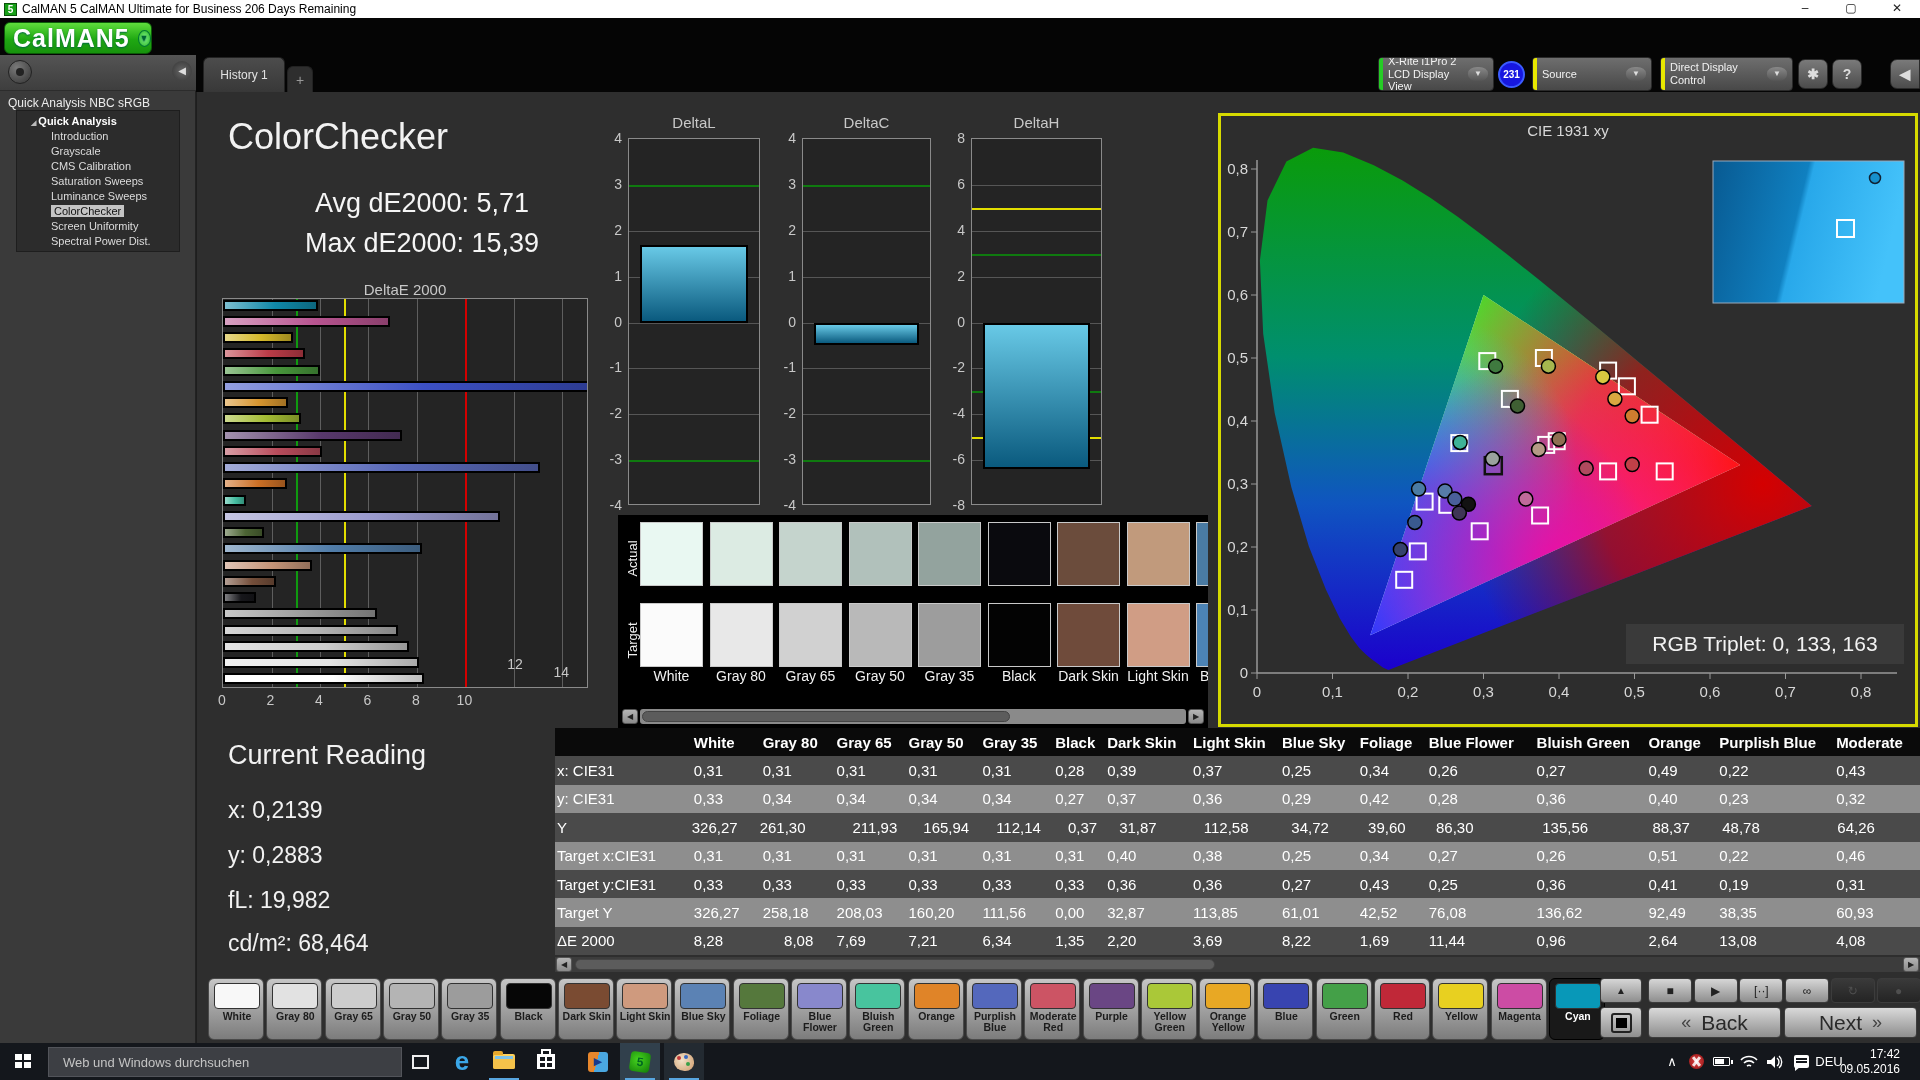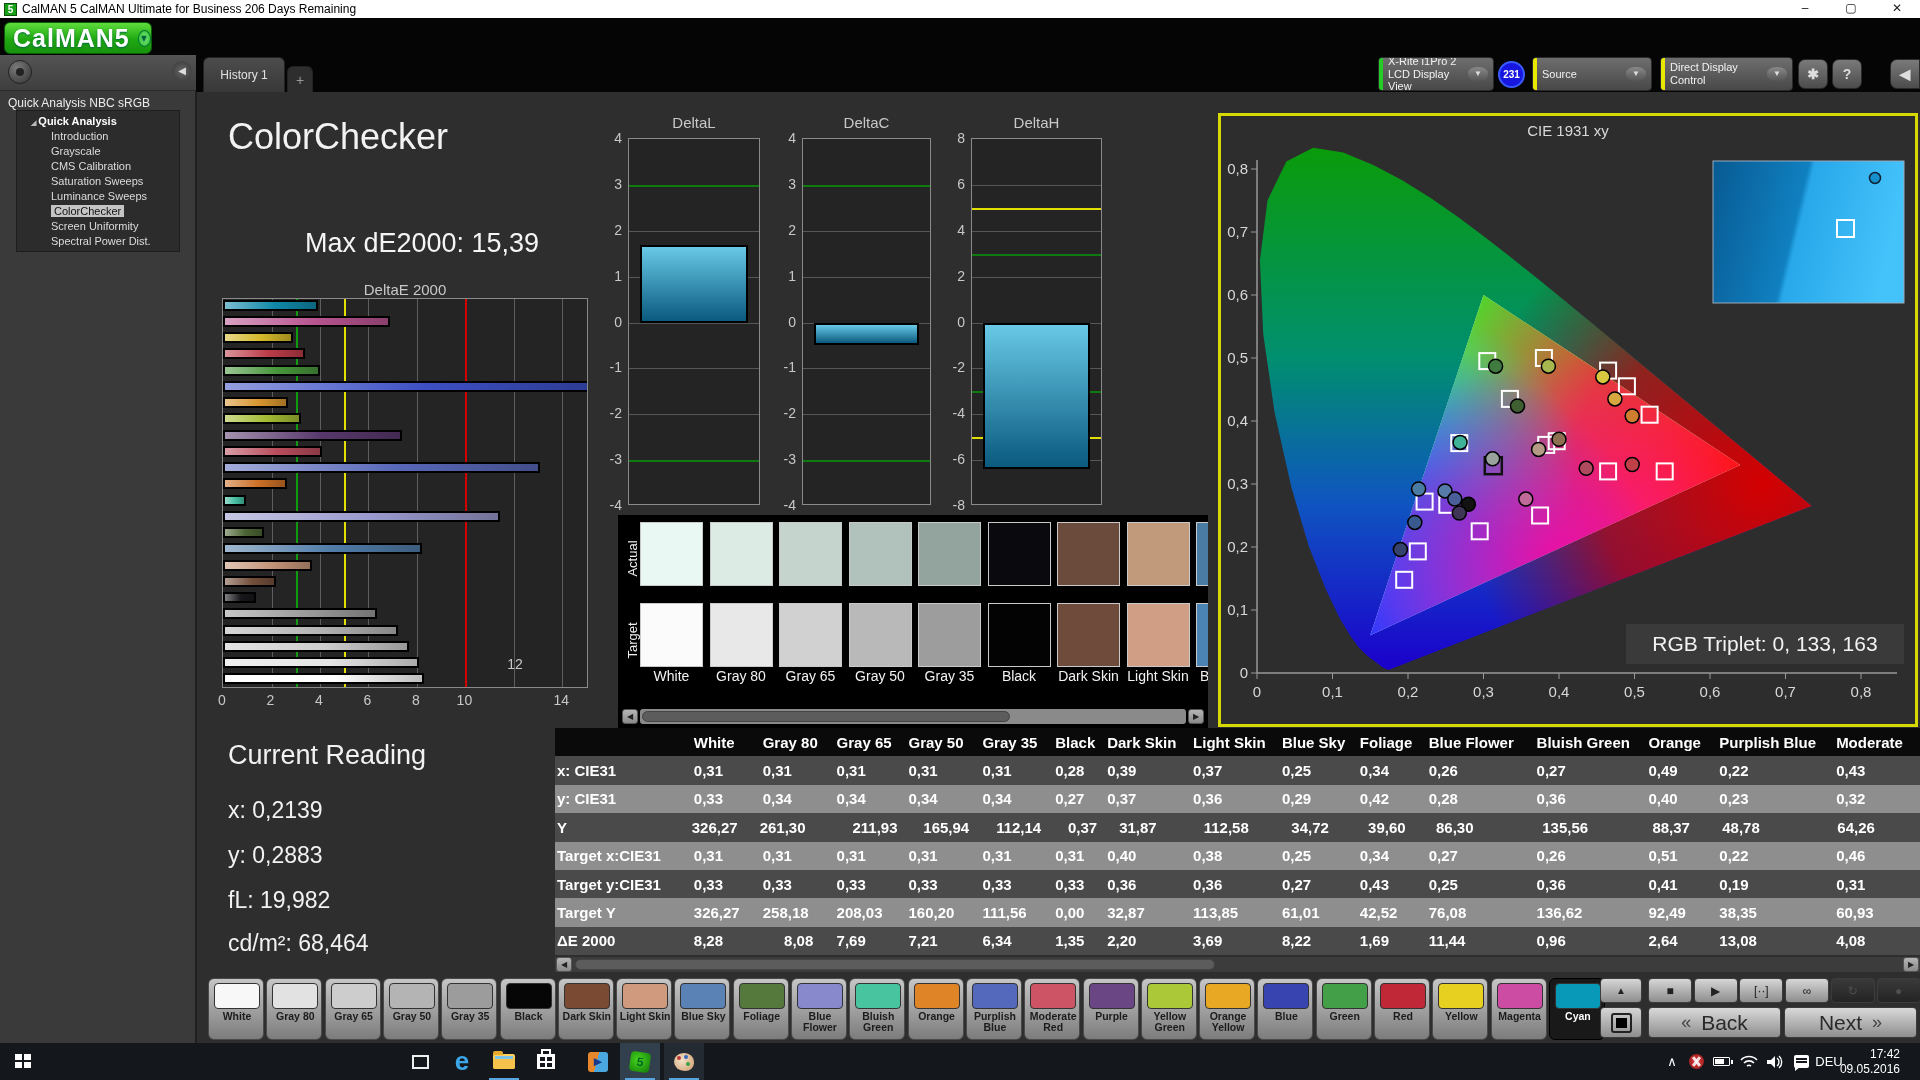--- a/index.html
+++ b/index.html
@@ -75,21 +75,21 @@
   .rowlab { position:absolute; color:#f0f0f0; font-size:13px; transform:rotate(-90deg); transform-origin:center; width:64px; text-align:center; }
   .sw { position:absolute; width:63px; height:64px; border:1px solid #c9c9c9; }
   .swlab { position:absolute; width:63px; text-align:center; color:#f2f2f2; font-size:14px; top:153px; }
   .hscroll { position:absolute; height:15px; background:#8a8a8a; border-radius:3px; }
   .hthumb { position:absolute; height:11px; top:2px; background:#5c5c5c; border-radius:6px; border:1px solid #444; }
   .harrow { position:absolute; width:16px; height:15px; background:linear-gradient(#b5b5b5,#8a8a8a); border:1px solid #555;
     color:#222; font-size:8px; text-align:center; line-height:14px; border-radius:3px; }
 
   
   .tbl { left:555px; top:728px; width:1365px; }
-  .trow { display:flex; height:28.4px; align-items:center; color:#fff; font-size:15px;font-weight:bold; }
+  .trow { display:flex; height:28.4px; align-items:center; color:#fff; font-size:15px; }
   .trow .cell { overflow:hidden; white-space:nowrap; padding-left:2px; }
   .thead { background:#0a0a0a; font-weight:bold; }
   .tscroll-track { left:555px; top:957px; width:1365px; height:15px; background:#3c3c3c; }
 
   
   .pbtn { position:absolute; top:978px; width:56px; height:62px; border-radius:6px;
     background:linear-gradient(#c6c6c6,#7c7c7c); border:1px solid #4a4a4a; }
   .pbtn .chip { position:absolute; left:5px; top:4px; width:46px; height:26px; border-radius:4px; border:1px solid #333; }
   .pbtn .plab { position:absolute; left:1px; top:32px; width:54px; text-align:center; font-size:10.5px; line-height:1.05;
     color:#1c1c1c; font-weight:bold; }
@@ -193,20 +193,21 @@
       <div class="tree-item">CMS Calibration</div>
       <div class="tree-item">Saturation Sweeps</div>
       <div class="tree-item">Luminance Sweeps</div>
       <div class="tree-item"><span class="sel">ColorChecker</span></div>
       <div class="tree-item">Screen Uniformity</div>
       <div class="tree-item">Spectral Power Dist.</div>
     </div>
 
   <div class="abs main-bg"></div>
   <div class="abs page-title">ColorChecker</div>
+  <div class="abs avgmax" style="top:188px;">Avg dE2000: 5,71</div>
   <div class="abs avgmax" style="top:228px;">Max dE2000: 15,39</div>
 
   <div id="deltaE-wrap">
       <div class="abs chart-title" style="left: 222px; top: 281px; width: 366px;">DeltaE 2000</div>
       <div class="abs plot" style="left: 222px; top: 298px; width: 366px; height: 390px;">
         <div class="gridv" style="left: 48.5px;"></div>
         <div class="gridv" style="left: 97px;"></div>
         <div class="gridv" style="left: 145.4px;"></div>
         <div class="gridv" style="left: 193.9px;"></div>
         <div class="gridv" style="left: 242.4px;"></div>
@@ -240,21 +241,21 @@
         <div class="debar" title="Gray 80" style="left: 0px; top: 358.1px; width: 195.8px; height: 11px; background: linear-gradient(to right, rgb(240, 240, 240), rgb(228, 228, 228) 55%, rgb(171, 171, 171));"></div>
         <div class="debar" title="White" style="left: 0px; top: 374.4px; width: 200.7px; height: 11px; background: linear-gradient(to right, rgb(255, 255, 255), rgb(255, 255, 255) 55%, rgb(191, 191, 191));"></div>
       </div>
       <div class="abs ticklab" style="left: 212px; top: 692px; width: 20px; text-align: center;">0</div>
       <div class="abs ticklab" style="left: 260.5px; top: 692px; width: 20px; text-align: center;">2</div>
       <div class="abs ticklab" style="left: 309px; top: 692px; width: 20px; text-align: center;">4</div>
       <div class="abs ticklab" style="left: 357.4px; top: 692px; width: 20px; text-align: center;">6</div>
       <div class="abs ticklab" style="left: 405.9px; top: 692px; width: 20px; text-align: center;">8</div>
       <div class="abs ticklab" style="left: 454.4px; top: 692px; width: 20px; text-align: center;">10</div>
       <div class="abs ticklab" style="left: 502.9px; top: 656px; width: 20px; text-align: right;">12</div>
-      <div class="abs ticklab" style="left: 551.3px; top: 692px; width: 20px; text-align: center;">14</div>
+      <div class="abs ticklab" style="left: 551.3px; top: 664px; width: 20px; text-align: center;">14</div>
     </div>
   <div id="singles-wrap">
       <div class="abs chart-title" style="left: 628px; top: 114px; width: 132px;">DeltaL</div>
       <div class="abs plot" style="left: 628px; top: 138px; width: 132px; height: 367px;">
         <div class="gridh" style="top: 45.9px;"></div>
         <div class="gridh" style="top: 91.8px;"></div>
         <div class="gridh" style="top: 137.6px;"></div>
         <div class="gridh" style="top: 183.5px;"></div>
         <div class="gridh" style="top: 229.4px;"></div>
         <div class="gridh" style="top: 275.3px;"></div>
@@ -781,20 +782,23 @@
 
   <div class="abs taskbar"></div>
   <div class="abs startbtn">
     <div class="winlogo">
         <span></span>
         <span></span>
         <span></span>
         <span></span>
       </div>
   </div>
+  <div class="abs searchbox">
+    <span>Web und Windows durchsuchen</span>
+  </div>
 
   <div class="tb-ico" style="left:400px;">
     <div style="width:17px; height:14px; border:2px solid #eee;"></div>
   </div>
   <div class="tb-ico" style="left:442px;">
     <span style="color:#3ba7e8; font-size:26px; font-weight:bold;">e</span>
   </div>
   <div class="tb-ico" style="left:484px;">
     <div style="width:22px; height:15px; background:linear-gradient(#ffd45e,#e8a92c); border-radius:2px; position:relative;">
       <div style="position:absolute; left:0; top:-3px; width:10px; height:4px; background:#e8a92c; border-radius:2px 2px 0 0;"></div>

